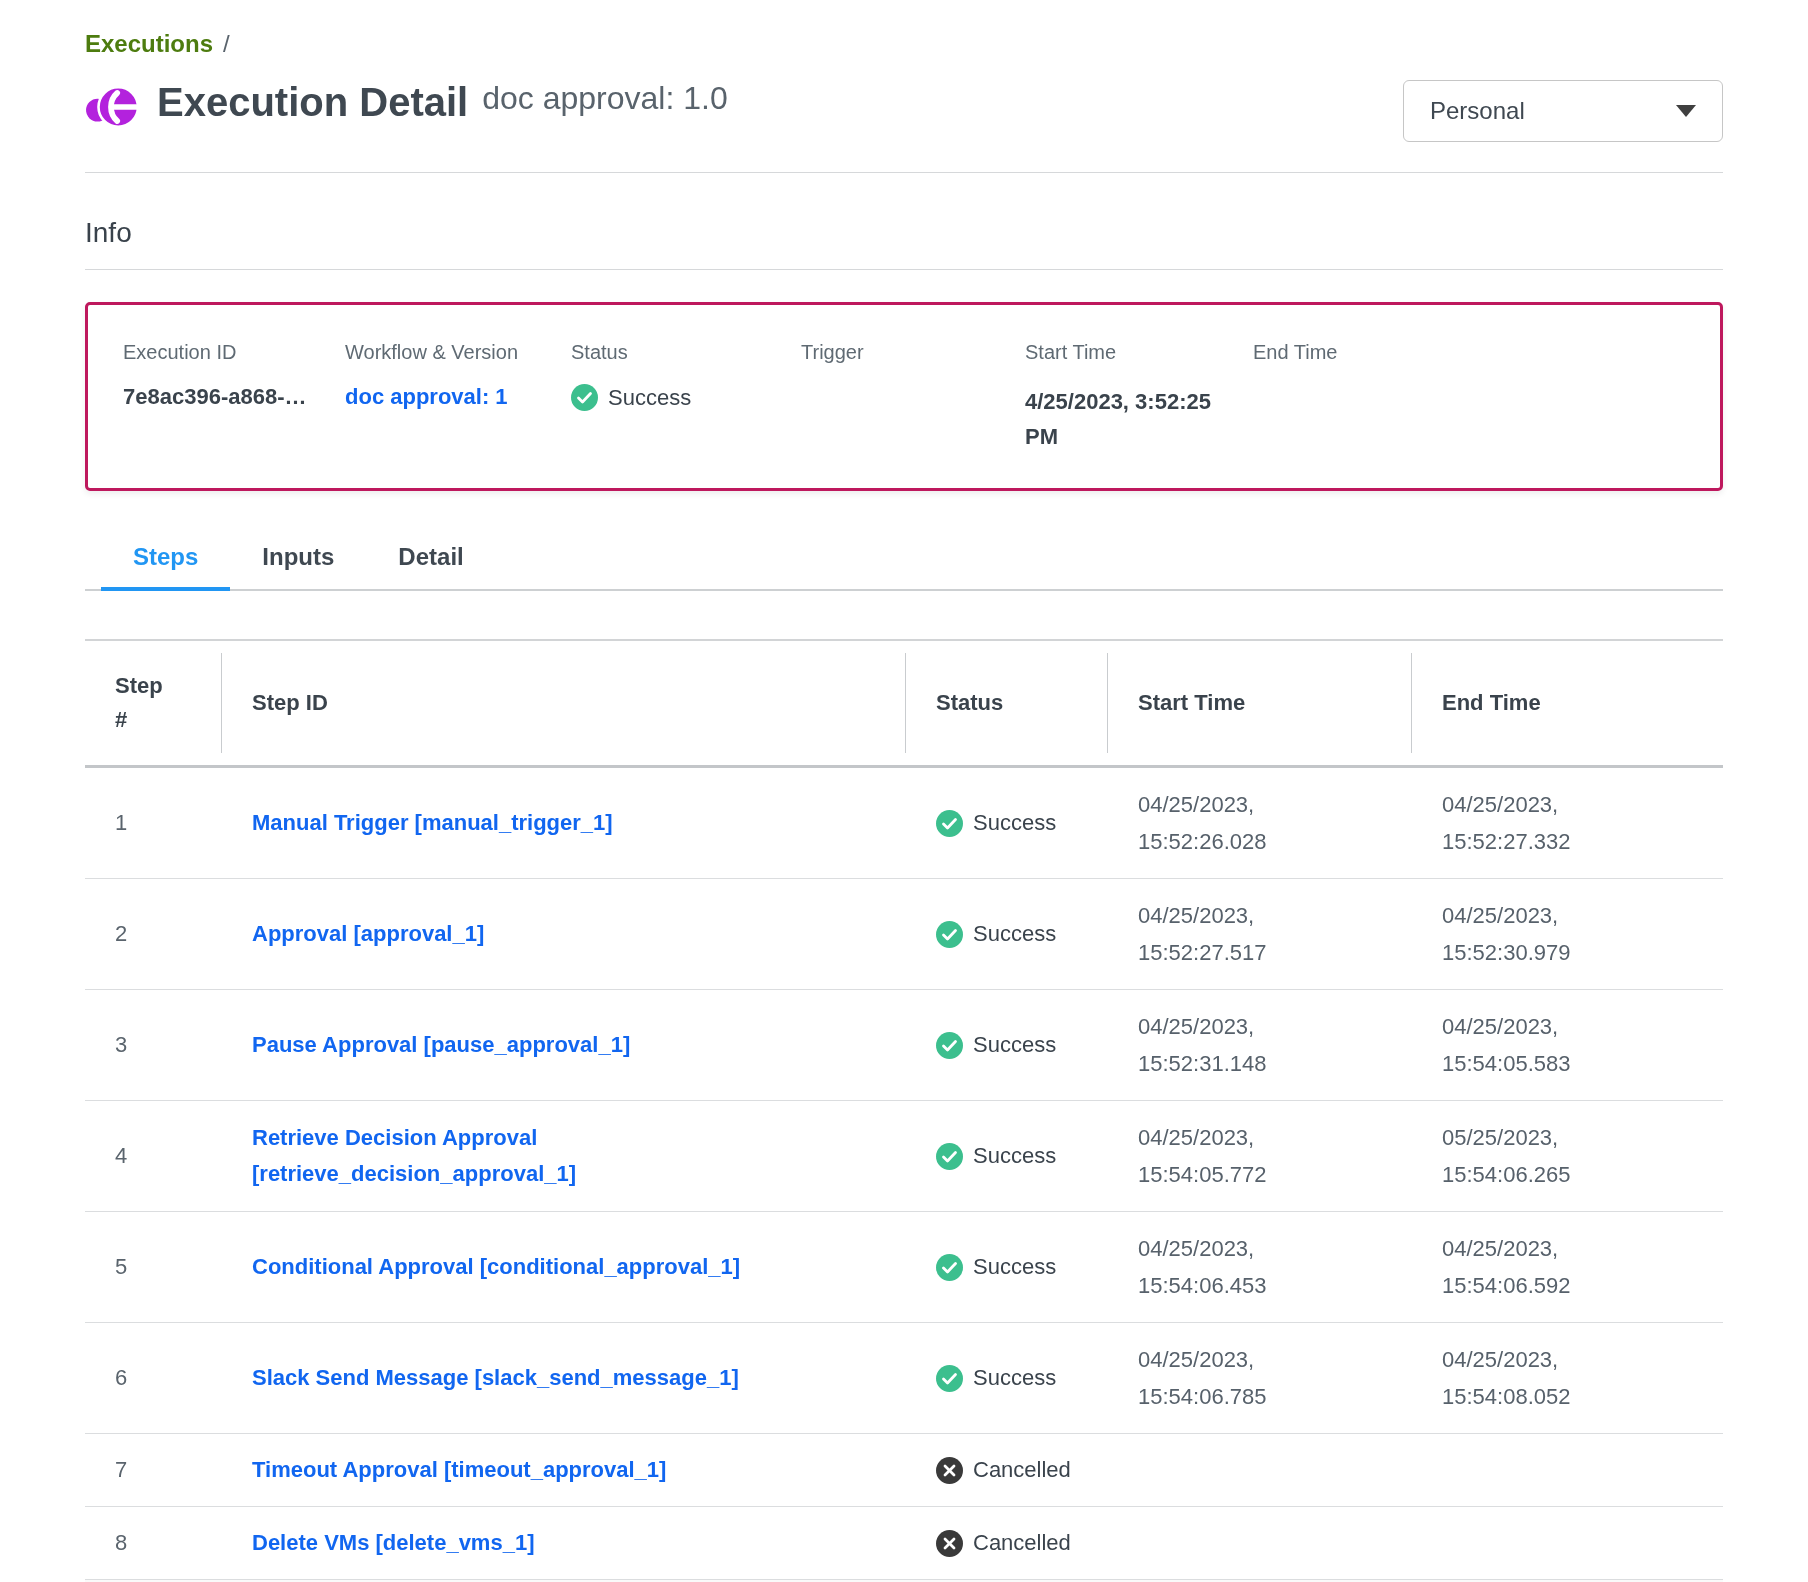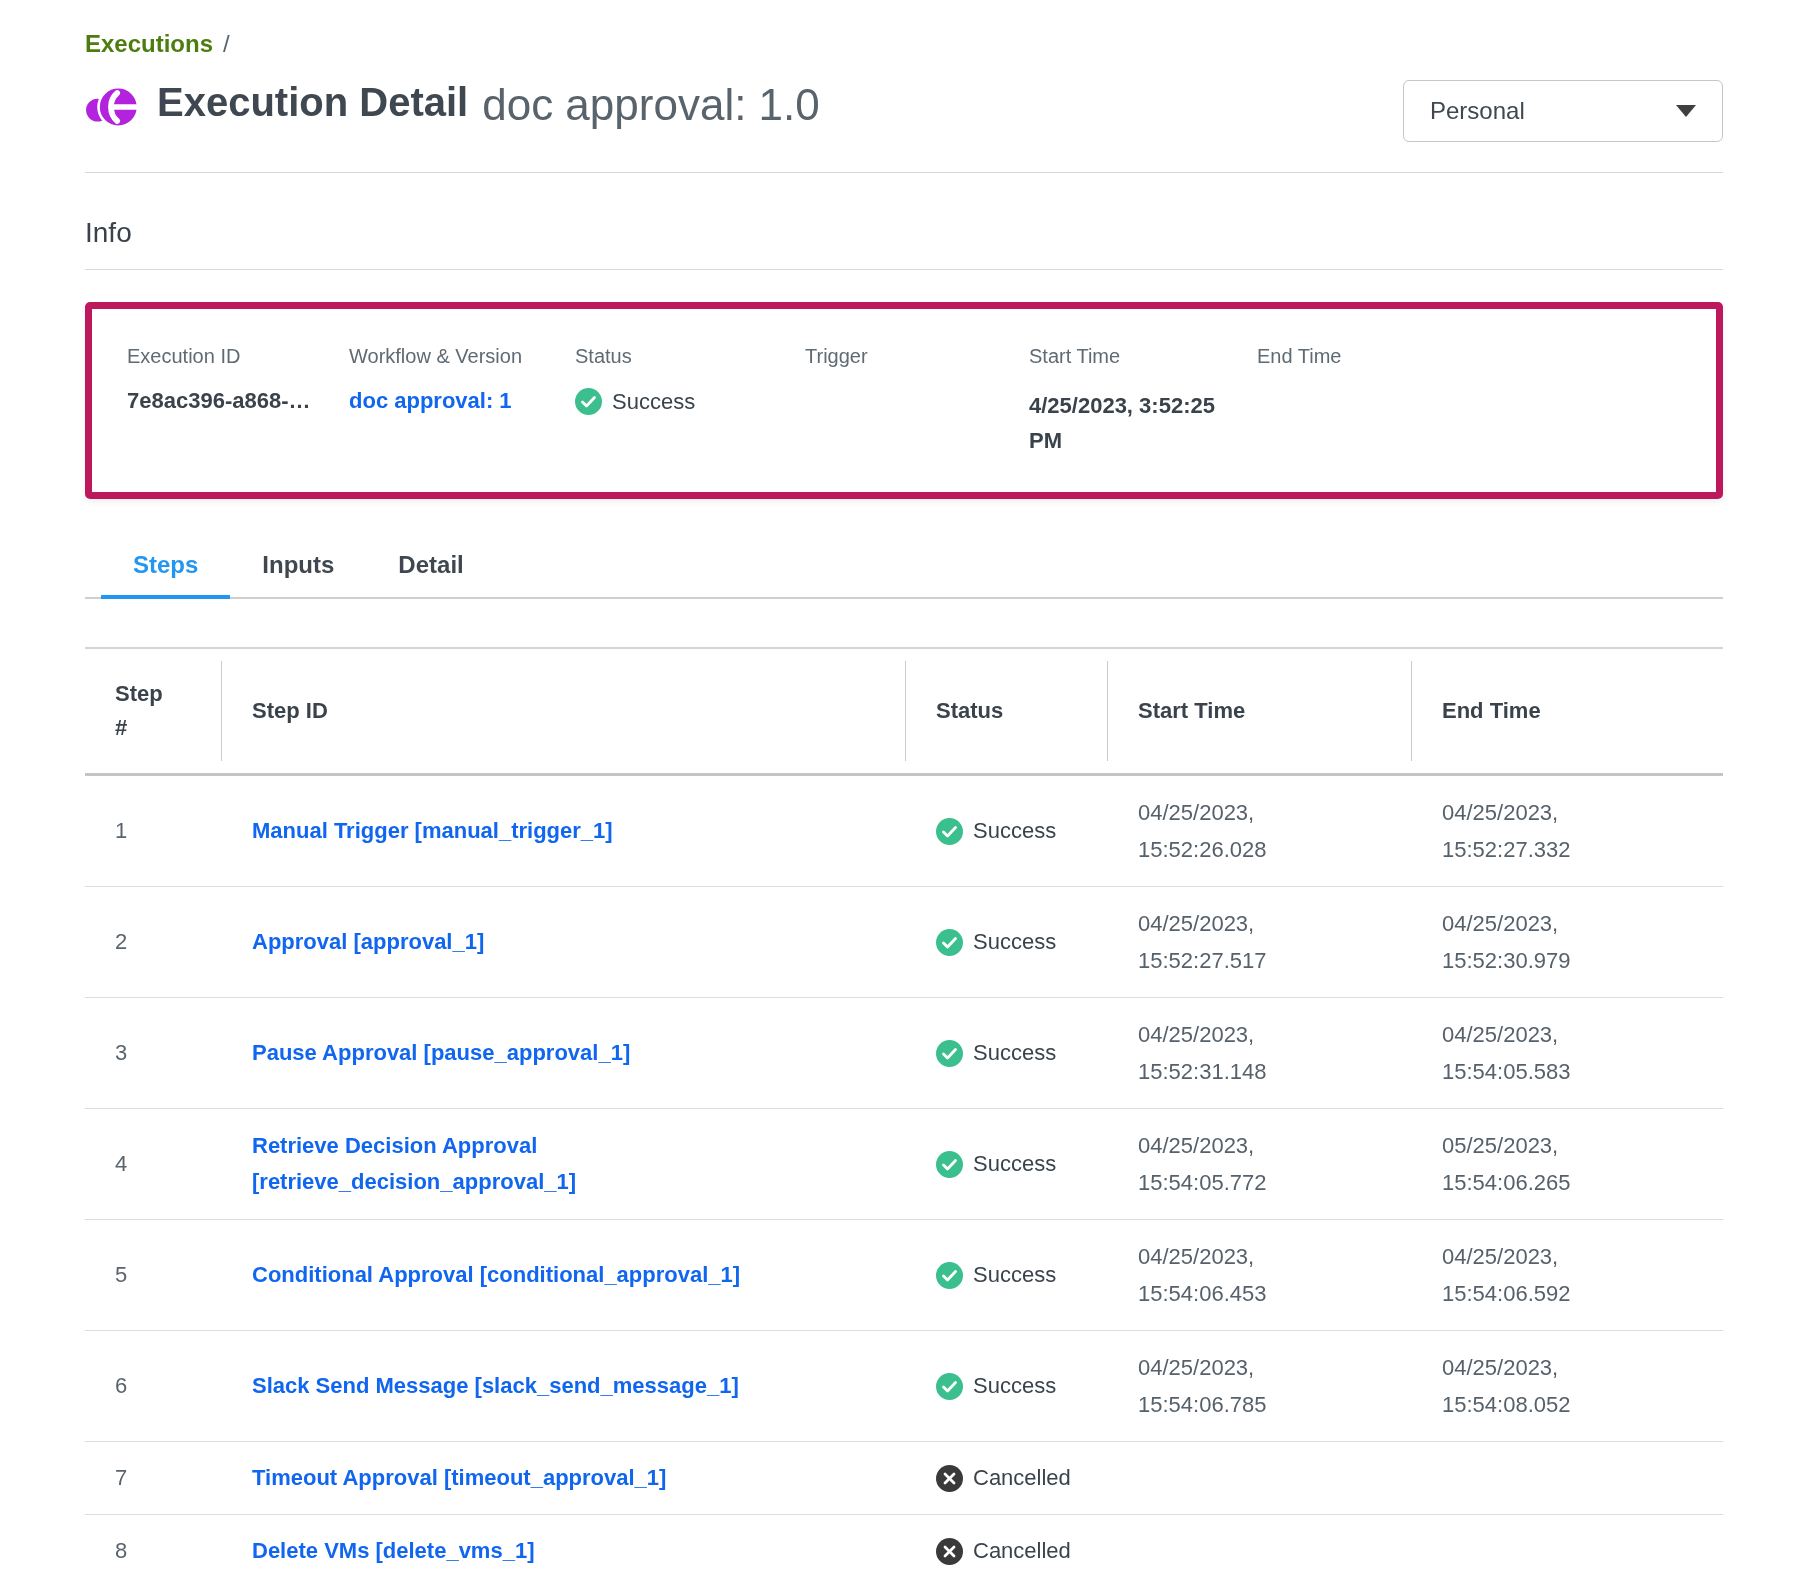--- a/index.html
+++ b/index.html
@@ -13,42 +13,42 @@
 
   
   .breadcrumb { font-size:24px; line-height:28px; }
   .breadcrumb a { color:#4d7c0f; text-decoration:none; font-weight:600; cursor:pointer; }
   .breadcrumb .sep { color:#5a646d; font-weight:400; margin-left:10px; }
 
   
   .title-row { display:flex; align-items:flex-start; margin-top:22px; }
   .wf-icon { width:54px; height:54px; flex:0 0 54px; margin-right:18px; }
   .page-title { font-size:40px; font-weight:700; color:#3f4851; white-space:nowrap; }
-  .page-subtitle { font-size:44px; font-weight:400; color:#59636c; margin-left:14px; white-space:nowrap; }
+  .page-subtitle { font-size:32px; font-weight:400; color:#59636c; margin-left:14px; white-space:nowrap; }
   .spacer { flex:1; }
   .scope-select {
     width:320px; height:62px; border:1px solid #c6c6c6; border-radius:6px;
     display:flex; align-items:center; padding:0 26px; cursor:pointer;
     background:#fff;
   }
   .scope-select .val { font-size:24px; color:#3f4851; flex:1; }
   .caret-down {
     width:0; height:0;
     border-left:10px solid transparent; border-right:10px solid transparent;
     border-top:12px solid #3f3f3f;
   }
 
   .hr { border:none; border-top:1px solid #d6d8da; margin-top:30px; }
 
   
   .info-title { font-size:28px; font-weight:400; color:#39424b; margin-top:44px; }
   .hr2 { border:none; border-top:1px solid #d6d8da; margin-top:20px; }
 
   .info-card {
-    margin-top:32px; border:7px solid #be185d; border-radius:5px;
+    margin-top:32px; border:3px solid #be185d; border-radius:5px;
     padding:36px 0 34px 35px;
     display:grid; grid-template-columns:222px 226px 230px 224px 228px 1fr;
     box-shadow:0 3px 6px rgba(0,0,0,0.07);
   }
   .info-field .lbl { font-size:20px; color:#5f6a73; margin-bottom:20px; }
   .info-field .valtext { font-size:22px; font-weight:700; color:#3a434c; }
   .info-field .val-link { font-size:22px; font-weight:700; color:#1166f0; text-decoration:none; cursor:pointer; }
   .info-field .time-val { max-width:200px; line-height:35px; }
   .status-inline { display:flex; align-items:center; gap:10px; font-size:22px; color:#3a434c; }
 

